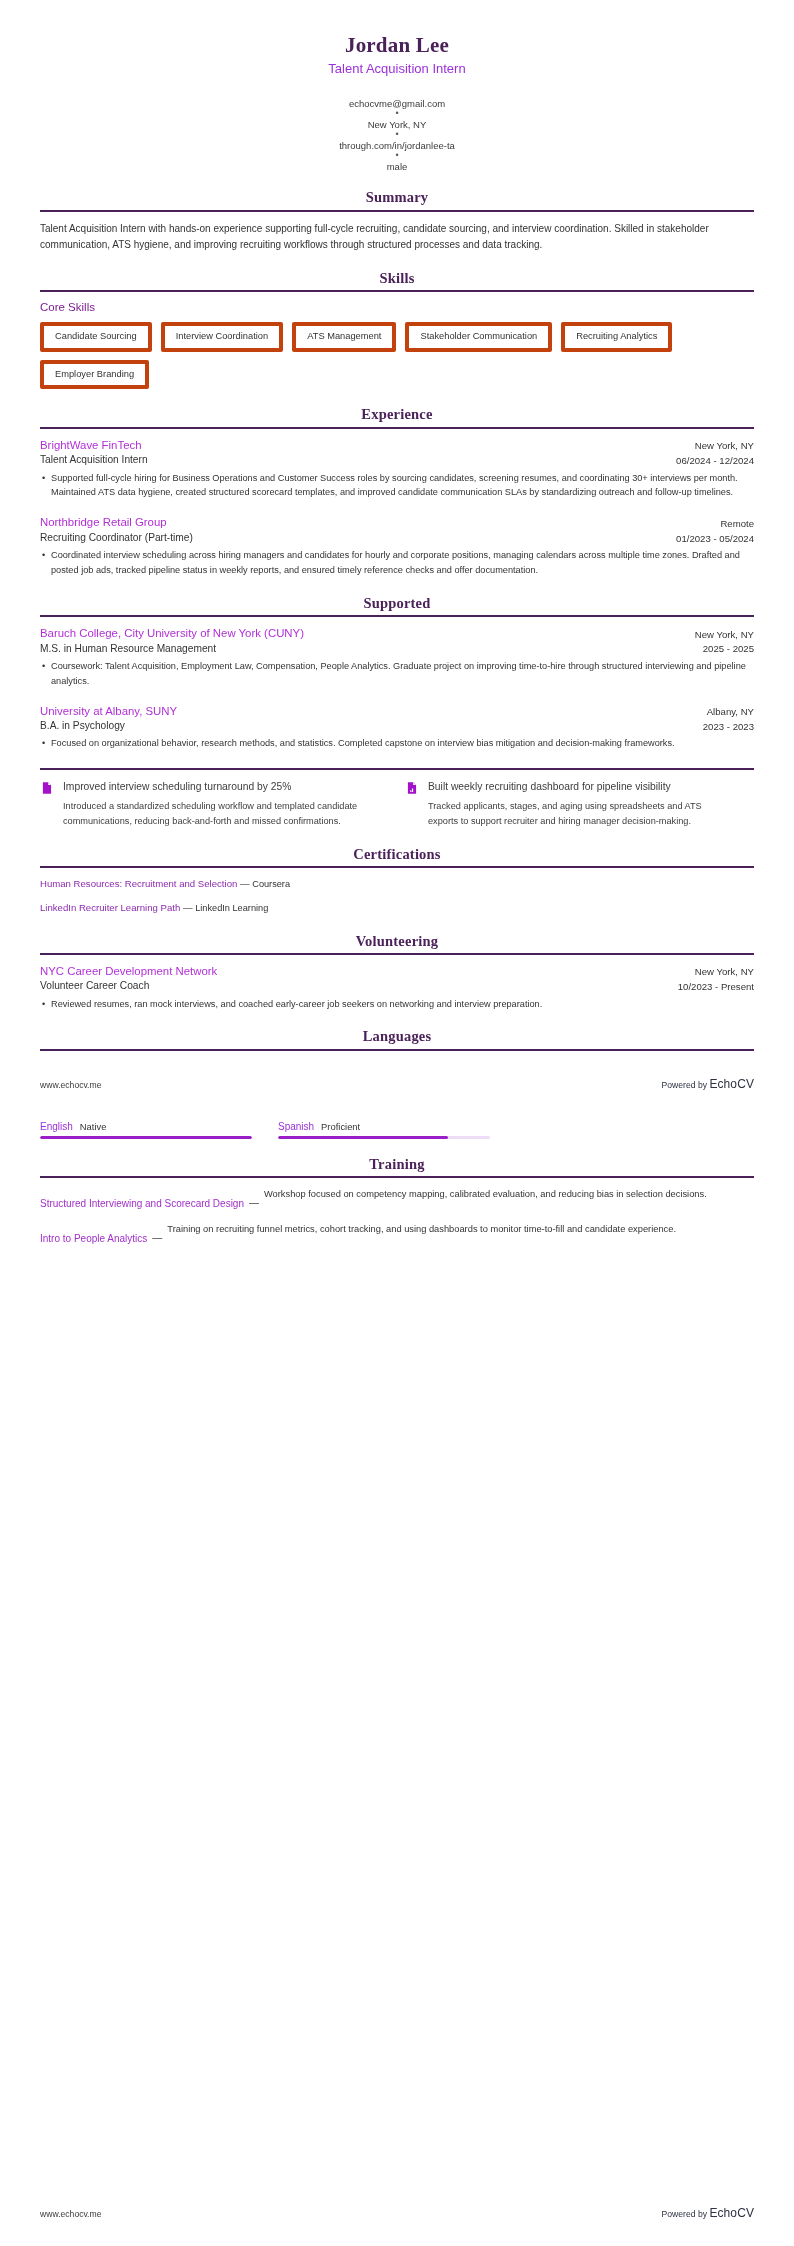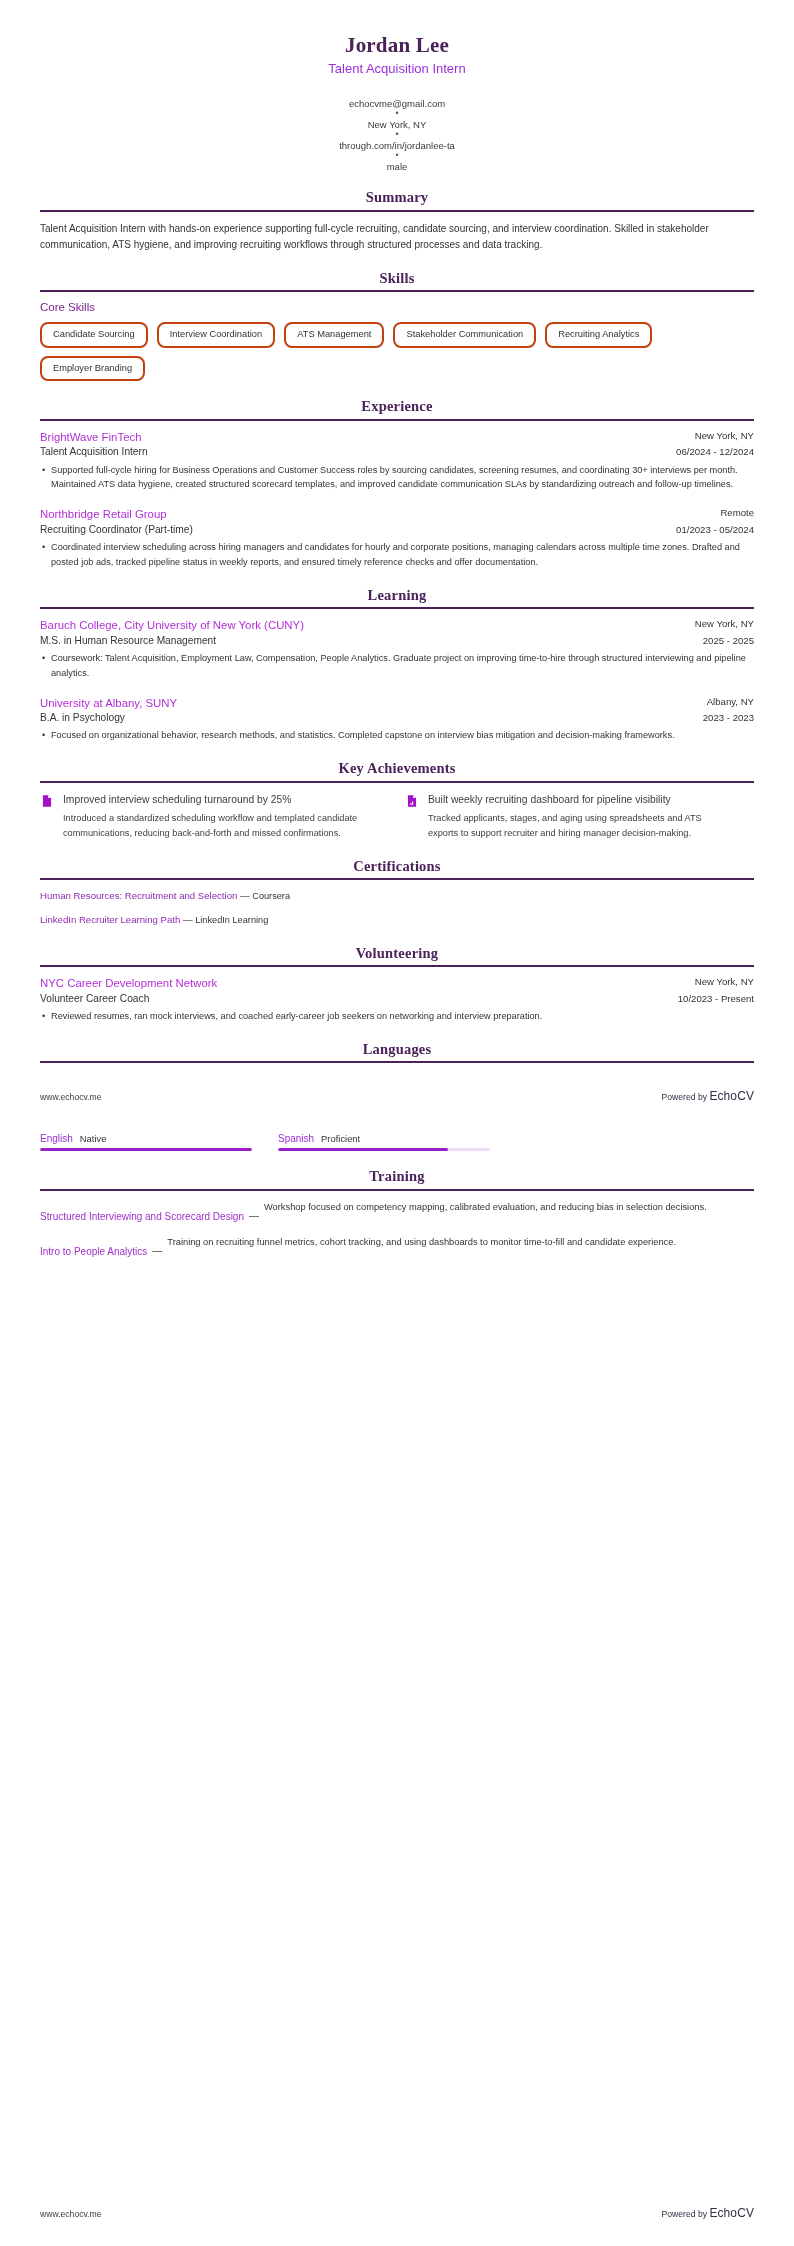--- a/index.html
+++ b/index.html
@@ -92,36 +92,36 @@
 
   
   .skill-group-title {
     font-size: 11.5px;
     color: #7a1f8f;
     margin-bottom: 7px;
     line-height: 1.2;
   }
   .chips { display: flex; flex-wrap: wrap; gap: 8px 9px; }
   .chip {
-    border: 2px solid #c2410c;
-    border-radius: 8px;
+    border: 4px solid #c2410c;
+    border-radius: 2px;
     padding: 5px 11px 6px 11px;
     font-size: 9.3px;
     color: #333333;
     line-height: 1.15;
     background: #fff;
   }
 
   
   .entry { margin-bottom: 6px; }
   .entry:last-child { margin-bottom: 0; }
   .entry-row {
     display: flex;
     justify-content: space-between;
-    align-items: flex-start;
+    align-items: flex-end;
     gap: 14px;
   }
   .entry-org {
     font-size: 11.4px;
     color: #b22fd6;
     line-height: 1.35;
   }
   .entry-loc {
     font-size: 9.6px;
     color: #333333;
@@ -347,21 +347,21 @@
             <div class="bullet">
               <span class="bdot">•</span>
               <span class="btxt">Coordinated interview scheduling across hiring managers and candidates for hourly and corporate positions, managing calendars across multiple time zones. Drafted and posted job ads, tracked pipeline status in weekly reports, and ensured timely reference checks and offer documentation.</span>
             </div>
           </div>
         </div>
       </div>
   </div>
 
   <div class="sec">
-    <div class="sec-title">Learning</div>
+    <div class="sec-title">Supported</div>
     <div class="sec-rule"></div>
     <div class="sec-body" id="education-list">
         <div class="entry">
           <div class="entry-row">
             <div class="entry-org">Baruch College, City University of New York (CUNY)</div>
             <div class="entry-loc">New York, NY</div>
           </div>
           <div class="entry-row">
             <div class="entry-title">M.S. in Human Resource Management</div>
             <div class="entry-dates">2025 - 2025</div>
@@ -387,21 +387,20 @@
             <div class="bullet">
               <span class="bdot">•</span>
               <span class="btxt">Focused on organizational behavior, research methods, and statistics. Completed capstone on interview bias mitigation and decision-making frameworks.</span>
             </div>
           </div>
         </div>
       </div>
   </div>
 
   <div class="sec">
-    <div class="sec-title">Key Achievements</div>
     <div class="sec-rule"></div>
     <div class="sec-body">
       <div class="ach-grid" id="achievements-list">
           <div class="ach">
             <div class="ach-icon">
               <svg viewBox="0 0 24 24" width="14" height="14">
                 <path d="M5 2h9l5 5v15H5z" fill="#a312c9"></path>
                 <path d="M14 2v5h5z" fill="#ffffff"></path>
               </svg>
             </div>

